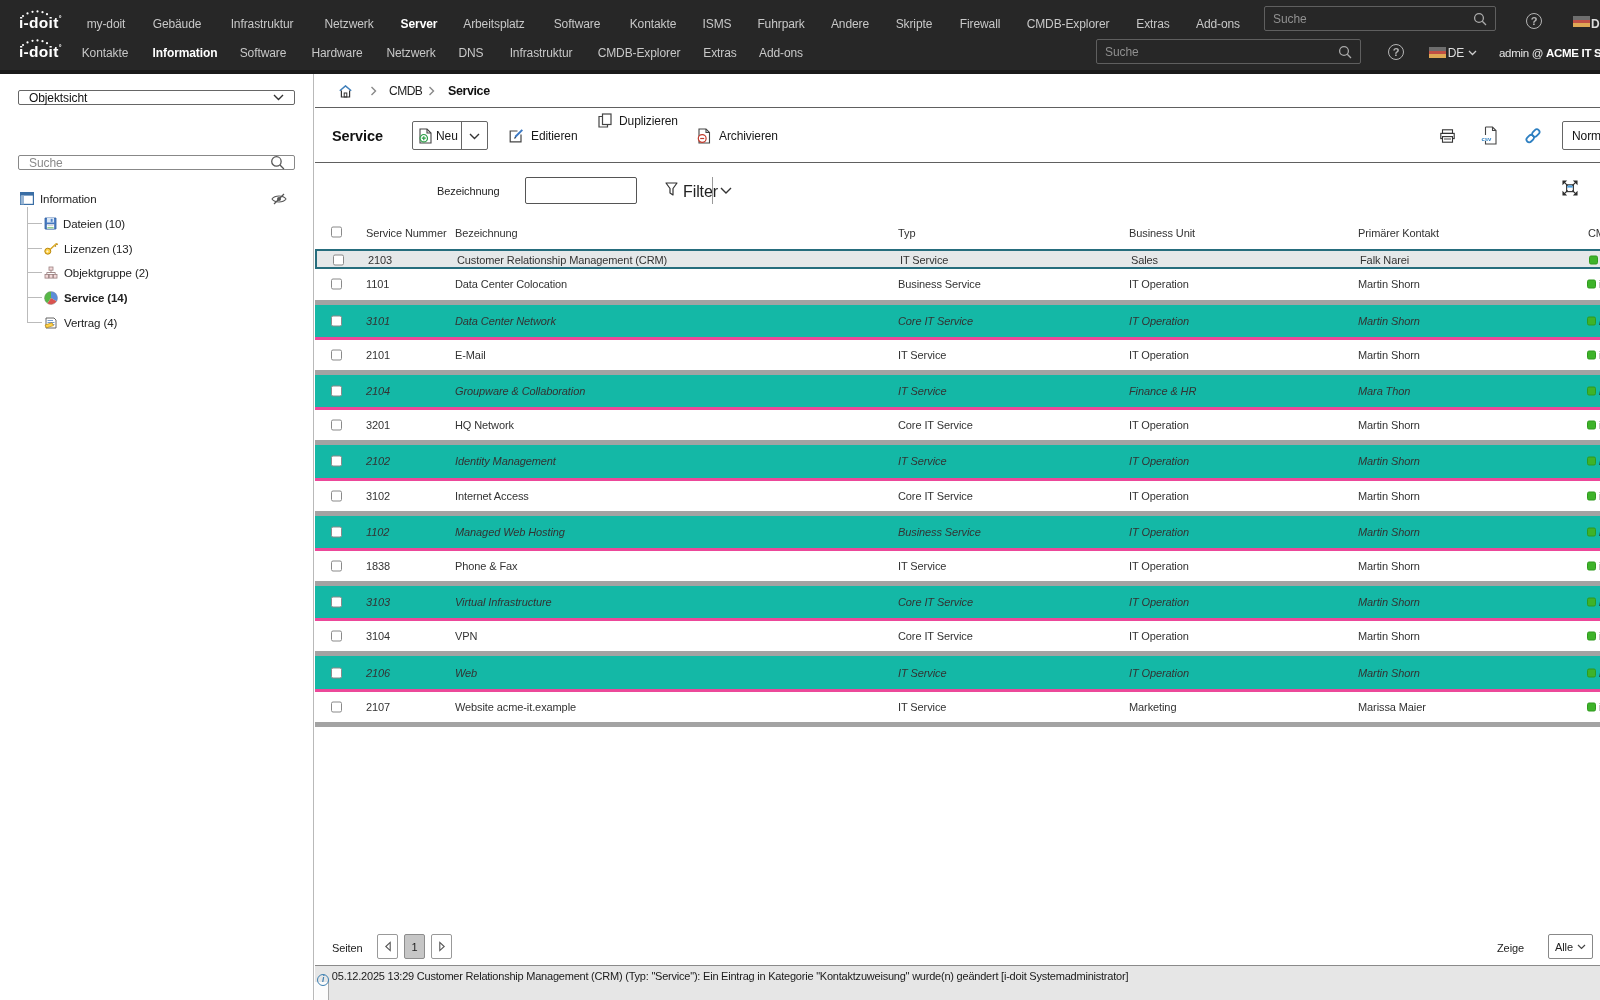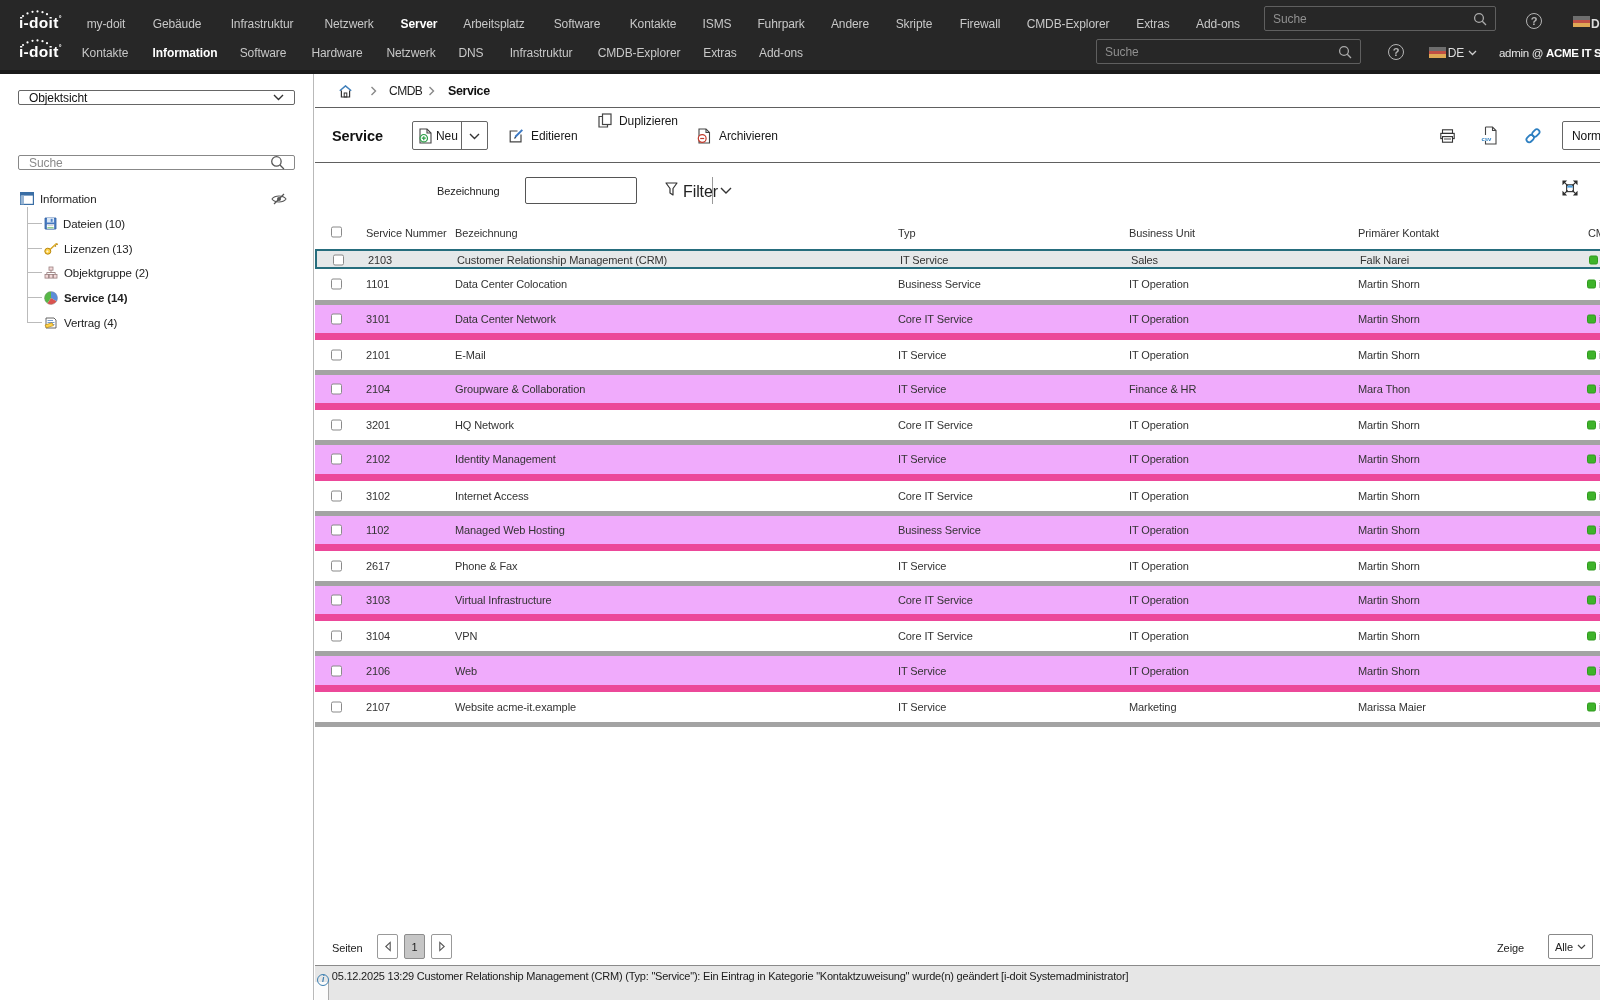--- a/index.html
+++ b/index.html
@@ -44,21 +44,21 @@
 #crumb { position:absolute; left:0; top:0; width:1285px; height:34px; border-bottom:1px solid #606060; }
 #toolbar { position:absolute; left:0; top:35px; width:1285px; height:54px; border-bottom:1px solid #606060; }
 .tbtn { display:flex; align-items:center; gap:7px; font-size:12px; color:#1a1a1a; }
 #filterrow { position:absolute; left:0; top:90px; width:1285px; height:52px; }
 
 
 #tablewrap { position:absolute; left:0; top:140px; width:1285px; }
 .hrow { position:relative; height:35.4px; font-size:11px; color:#333; }
 .hrow .cell { margin-top:1.5px; }
 .drow { position:relative; height:35.2px; font-size:11px; color:#333; border-bottom:5px solid #a3a3a3; }
-.drow.g { background:#f0abfc; border-bottom:7px solid #ec4899; }
+.drow.g { background:#14b8a6; border-bottom:3px solid #ec4899;font-style:italic; }
 .drow.sel { background:#e5e8e9; height:20px; border-top:2px solid #266d7d;
   border-bottom:2px solid #266d7d; border-left:2px solid #266d7d; }
 .drow.sel .cell, .drow.sel .cb, .drow.sel .gsq { margin-top:1px; }
 .cell { position:absolute; top:50%; transform:translateY(-50%); white-space:nowrap; }
 .cb { position:absolute; left:16px; top:50%; transform:translateY(-50%); width:11px; height:11px;
   border:1px solid #8a8a8a; border-radius:2px; background:#fff; }
 .c1 { left:44px;margin-left:7px; } .c2 { left:140px; } .c3 { left:583px; } .c4 { left:814px; } .c5 { left:1043px; }
 .gsq { position:absolute; left:1272px; top:50%; transform:translateY(-50%); width:9px; height:9px;
   background:#3eb32a; border:1px solid #2f9a1e; border-radius:2px; }
 
@@ -441,21 +441,21 @@
         <span class="cell c1">1102</span>
         <span class="cell c2">Managed Web Hosting</span>
       <span class="cell c3">Business Service</span>
         <span class="cell c4">IT Operation</span>
         <span class="cell c5">Martin Shorn</span>
         <span class="gsq"></span>
         <span class="cell" style="left:1284px;">in Betrieb</span>
     </div>
     <div class="drow">
       <span class="cb"></span>
-        <span class="cell c1">2617</span>
+        <span class="cell c1">1838</span>
         <span class="cell c2">Phone &amp; Fax</span>
       <span class="cell c3">IT Service</span>
         <span class="cell c4">IT Operation</span>
         <span class="cell c5">Martin Shorn</span>
         <span class="gsq"></span>
         <span class="cell" style="left:1284px;">in Betrieb</span>
     </div>
     <div class="drow g">
       <span class="cb"></span>
         <span class="cell c1">3103</span>

